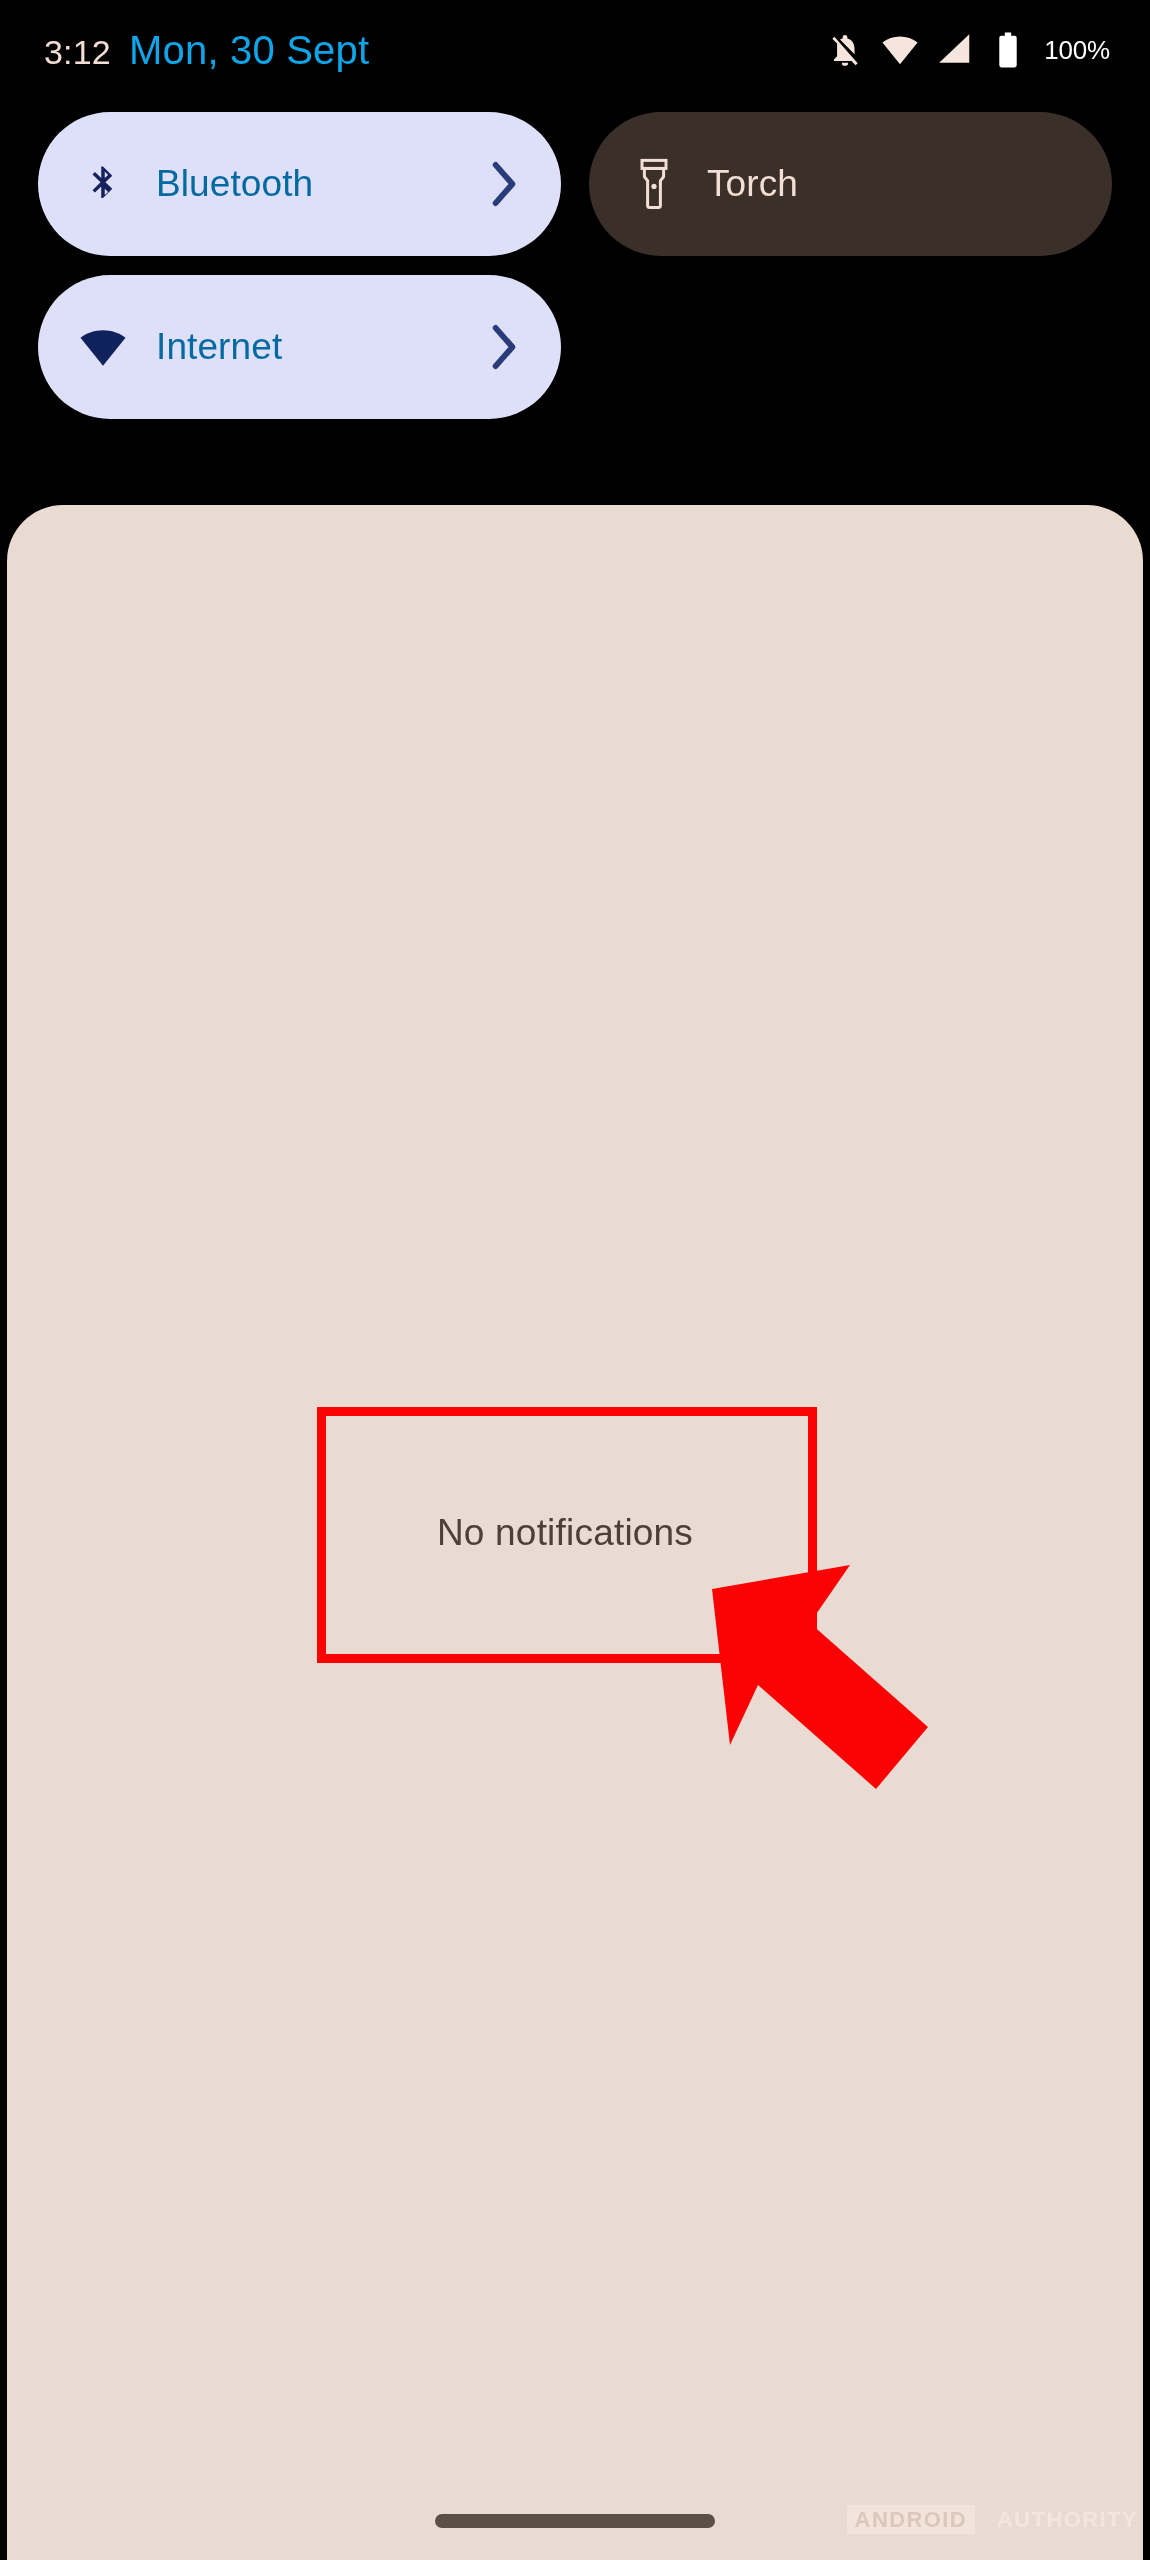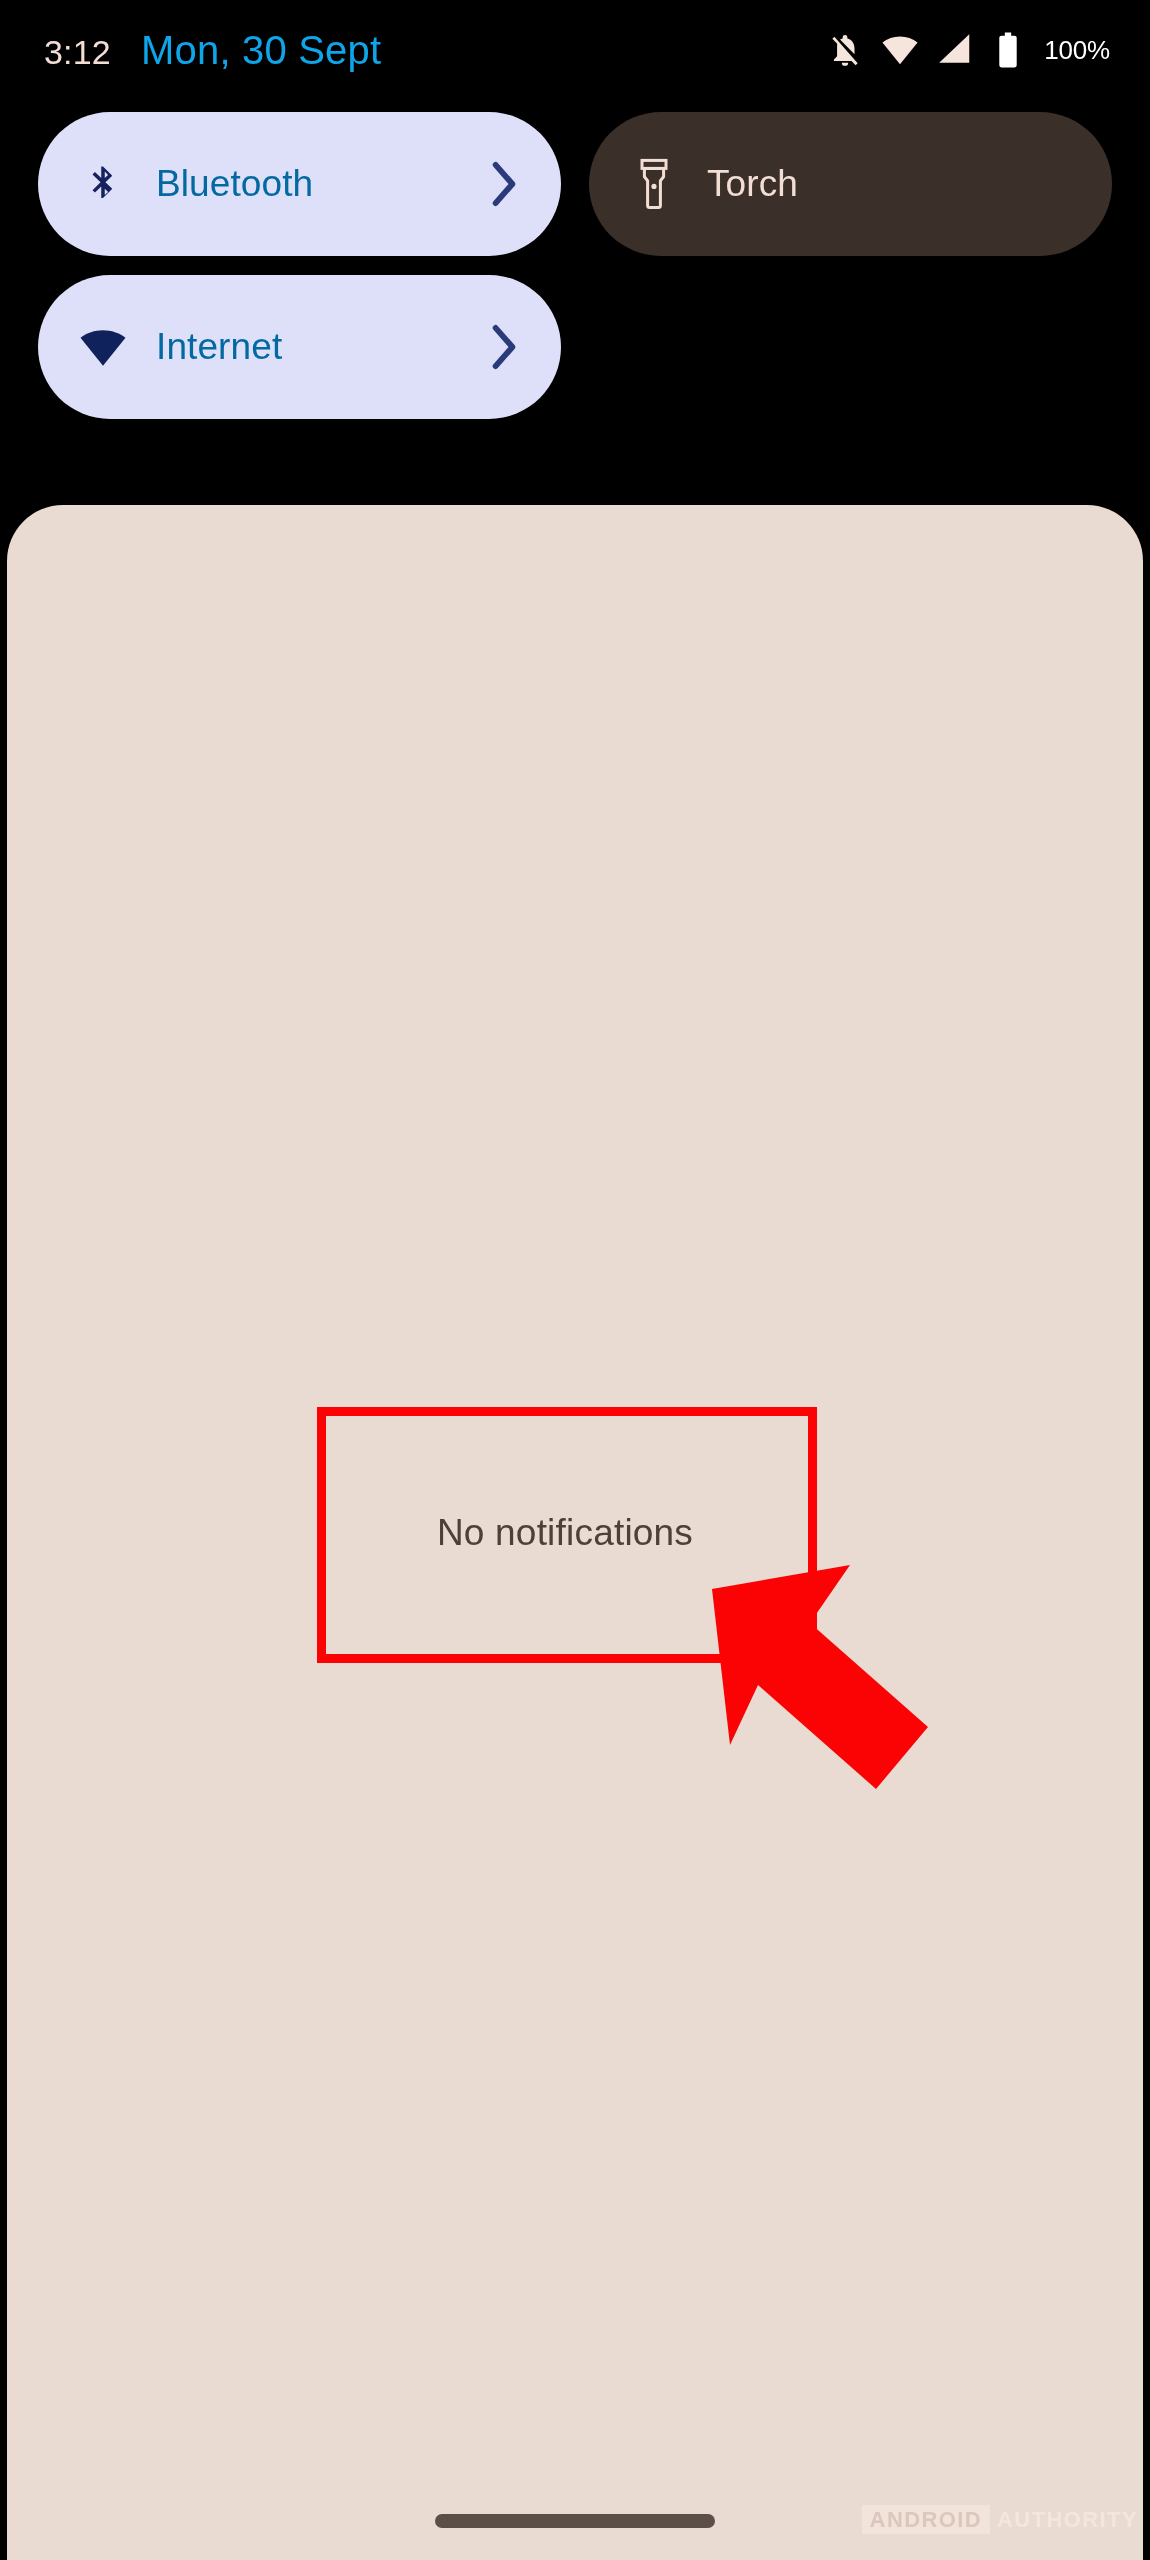--- a/index.html
+++ b/index.html
@@ -26,21 +26,21 @@
     width: 1150px;
     height: 100px;
     display: flex;
     align-items: center;
     justify-content: space-between;
     padding: 0 40px 0 44px;
   }
   .status-left {
     display: flex;
     align-items: baseline;
-    gap: 30px;
+    gap: 18px;
     text-align: right;
   }
   .status-clock {
     color: #f3ddd4;
     font-size: 34px;
     letter-spacing: 0.2px;
   }
   .status-date {
     color: #0ea5e9;
     font-size: 40px;
@@ -165,21 +165,21 @@
     background: #5b4f48;
   }
 
   
   .watermark {
     position: absolute;
     right: 10px;
     bottom: 26px;
     display: flex;
     align-items: flex-start;
-    gap: 5px;
+    gap: 20px;
     opacity: 0.82;
   }
   .wm-android {
     background: #f4e6de;
     color: #d8c3b8;
     font-size: 22px;
     font-weight: bold;
     letter-spacing: 1.4px;
     padding: 4px 8px 3px 8px;
     line-height: 1;

